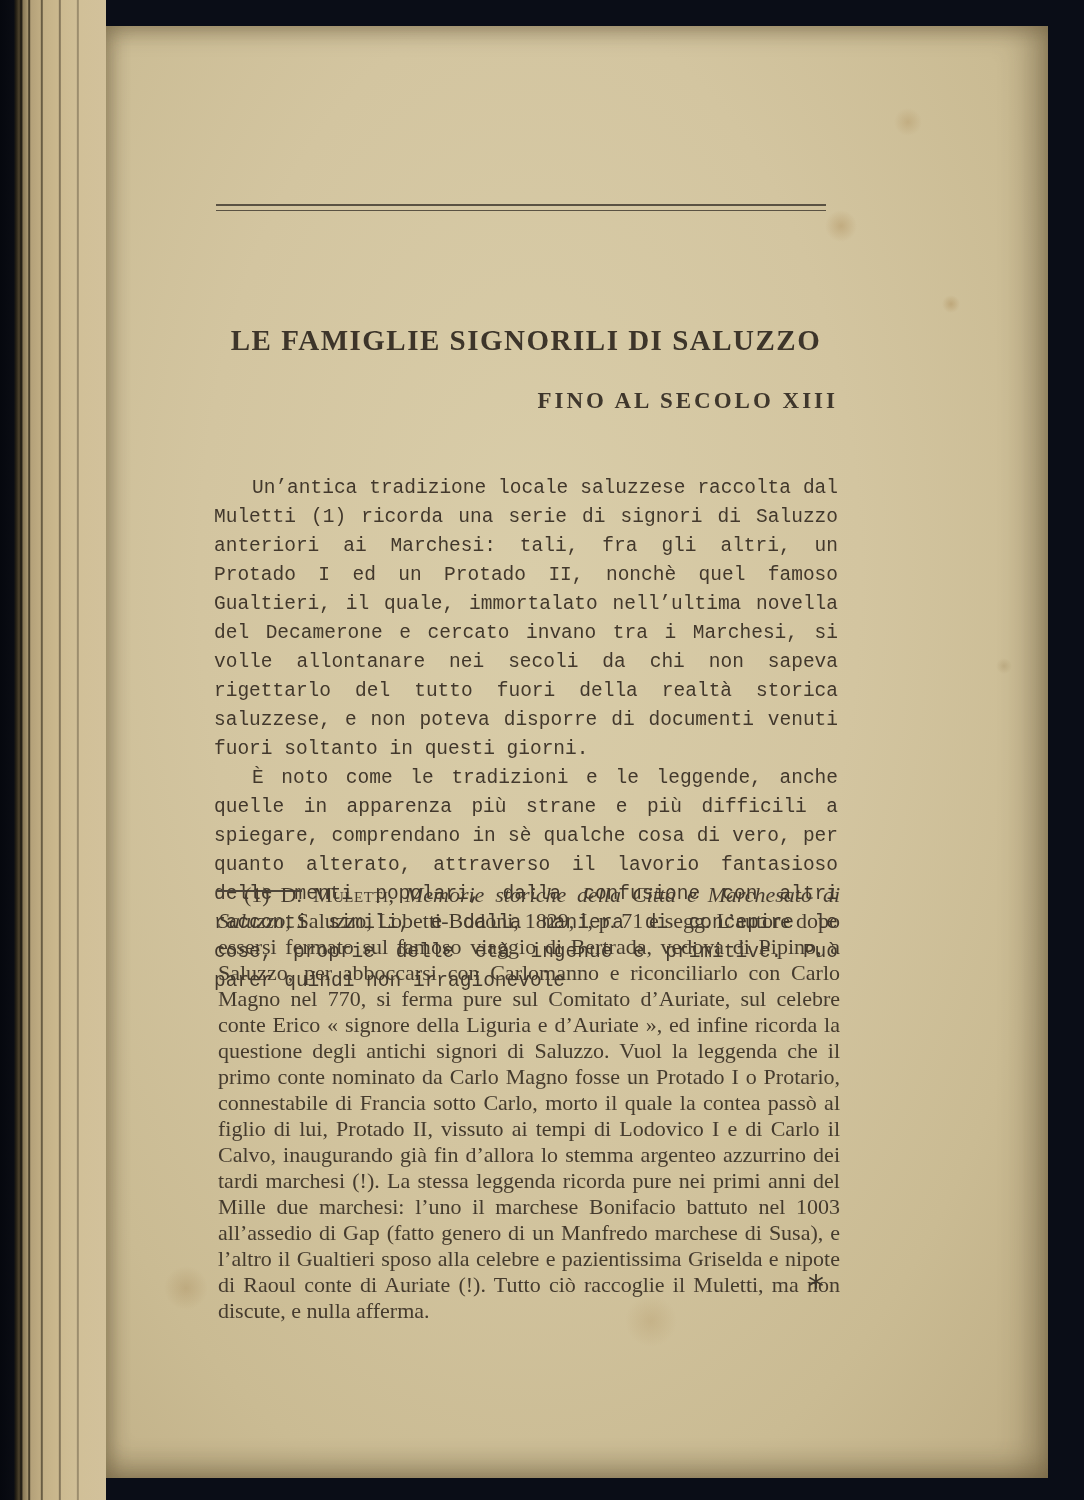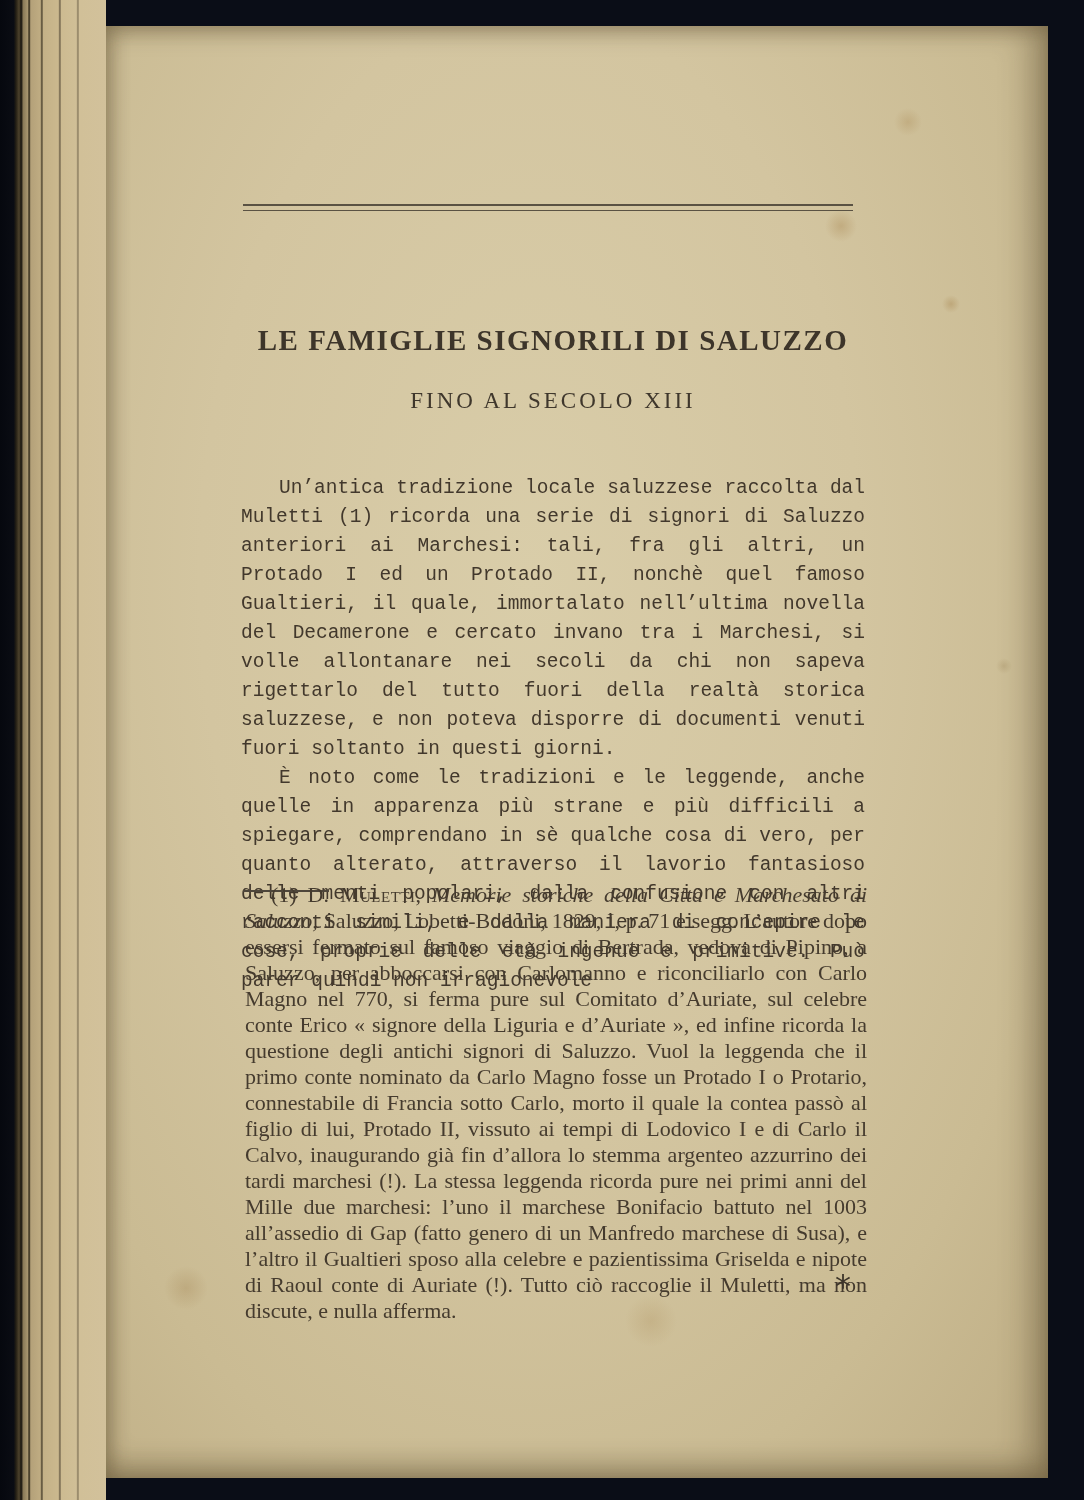--- a/index.html
+++ b/index.html
@@ -47,35 +47,35 @@
     position:absolute; inset:0; pointer-events:none;
     background:
       radial-gradient(circle at 735px 200px, rgba(153,112,52,.28), rgba(153,112,52,0) 16px),
       radial-gradient(circle at 845px 278px, rgba(153,112,52,.30), rgba(153,112,52,0) 9px),
       radial-gradient(circle at 802px 96px, rgba(153,112,52,.22), rgba(153,112,52,0) 14px),
       radial-gradient(circle at 545px 1295px, rgba(150,110,50,.16), rgba(150,110,50,0) 26px),
       radial-gradient(circle at 80px 1262px, rgba(140,100,45,.20), rgba(140,100,45,0) 22px),
       radial-gradient(circle at 898px 640px, rgba(120,90,40,.18), rgba(120,90,40,0) 8px);
   }
 
-  .content { position:absolute; left:108px; top:0; width:624px; height:100%;margin-left:27px; }
+  .content { position:absolute; left:108px; top:0; width:624px; height:100%; }
 
   .rule-double {
     position:absolute; top:178px; left:2px; width:610px; height:7px;
     border-top:2px solid #5a5243; border-bottom:1px solid #5a5243;
   }
 
   .title {
     position:absolute; top:298px; left:0; width:100%;
     text-align:center; font-size:29px; font-weight:bold;
     letter-spacing:1.5px; color:#3d352a; white-space:nowrap;
   }
   .subtitle {
     position:absolute; top:362px; left:0; width:100%;
-    text-align:center; font-size:23px; font-weight:normal;
+    text-align:right; font-size:23px; font-weight:bold;
     letter-spacing:3px; color:#3f372c; white-space:nowrap;
   }
 
   .body-text {
     position:absolute; top:448px; left:0; width:100%;
     font-size:19.5px; line-height:29px; color:#42382c;
     text-align:justify;
   }
   .body-text p { text-indent:38px;font-family:Liberation Mono, monospace; }
 

